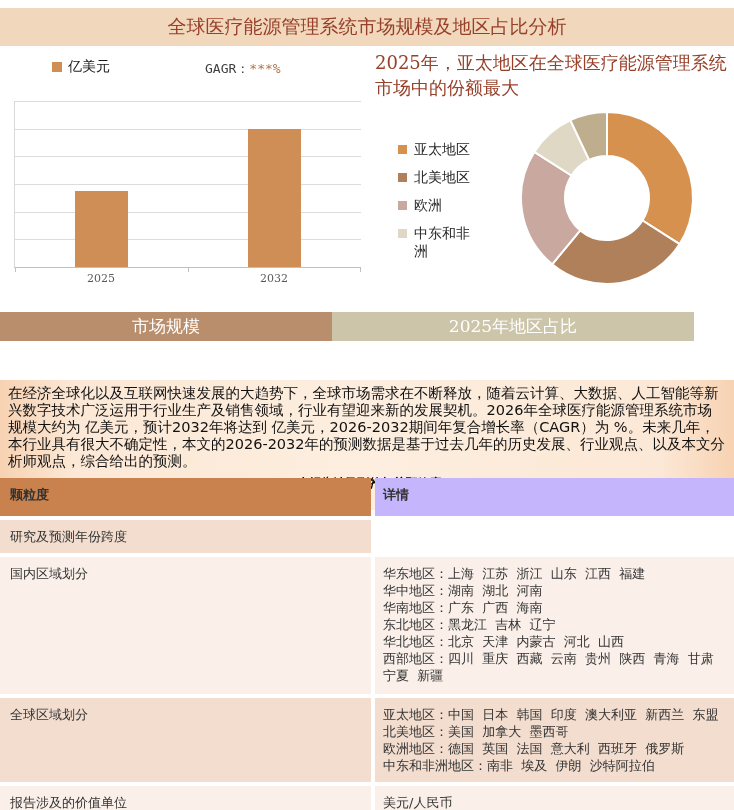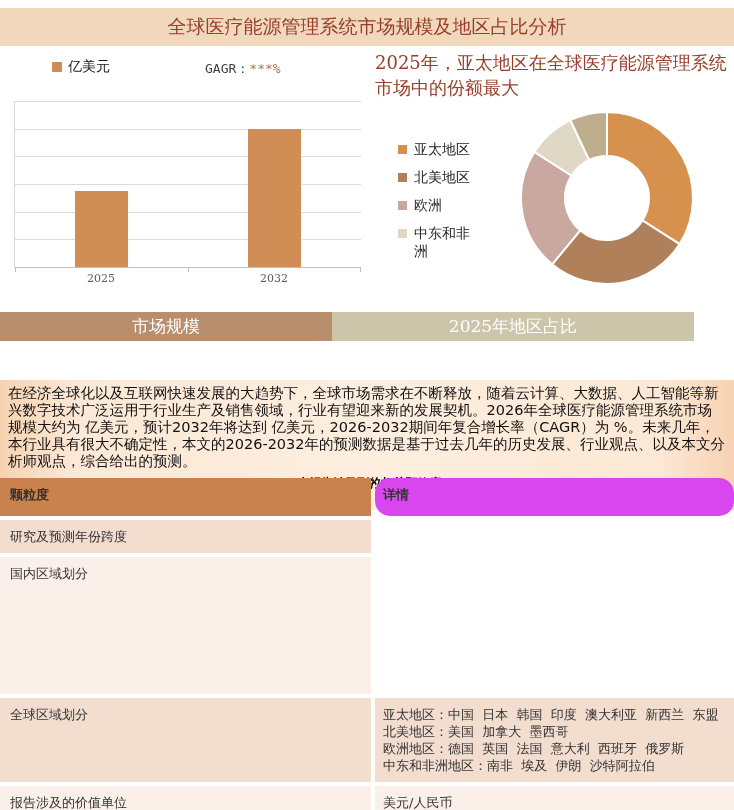--- a/index.html
+++ b/index.html
@@ -131,30 +131,37 @@
 
   <div class="summary">
     <div class="para">在经济全球化以及互联网快速发展的大趋势下，全球市场需求在不断释放，随着云计算、大数据、人工智能等新兴数字技术广泛运用于行业生产及销售领域，行业有望迎来新的发展契机。2026年全球医疗能源管理系统市场规模大约为 亿美元，预计2032年将达到 亿美元，2026-2032期间年复合增长率（CAGR）为 %。未来几年，本行业具有很大不确定性，本文的2026-2032年的预测数据是基于过去几年的历史发展、行业观点、以及本文分析师观点，综合给出的预测。</div>
     <div class="heading">本报告涉及到的相关颗粒度</div>
   </div>
 
   <div class="tbl">
     <div class="trow thead" id="thead">
       <div class="cell-l" style="background: rgb(201, 130, 78);">颗粒度</div>
       <div class="gap"></div>
-      <div class="cell-r" style="background: #d946ef; border-radius: 15px;">详情</div>
+      <div class="cell-r" style="background: #c4b5fd;">详情</div>
     </div>
     <div id="tbody">
         <div class="trow r0 row-dark">
           <div class="cell-l">研究及预测年份跨度</div>
           <div class="gap"></div>
         </div>
         <div class="trow r1 row-light">
           <div class="cell-l">国内区域划分</div>
           <div class="gap"></div>
+          <div class="cell-r">华东地区：上海  江苏  浙江  山东  江西  福建
+华中地区：湖南  湖北  河南
+华南地区：广东  广西  海南
+东北地区：黑龙江  吉林  辽宁
+华北地区：北京  天津  内蒙古  河北  山西
+西部地区：四川  重庆  西藏  云南  贵州  陕西  青海  甘肃
+宁夏  新疆</div>
         </div>
         <div class="trow r2 row-dark">
           <div class="cell-l">全球区域划分</div>
           <div class="gap"></div>
           <div class="cell-r">亚太地区：中国  日本  韩国  印度  澳大利亚  新西兰  东盟
 北美地区：美国  加拿大  墨西哥
 欧洲地区：德国  英国  法国  意大利  西班牙  俄罗斯
 中东和非洲地区：南非  埃及  伊朗  沙特阿拉伯</div>
         </div>
         <div class="trow r3 row-light">

